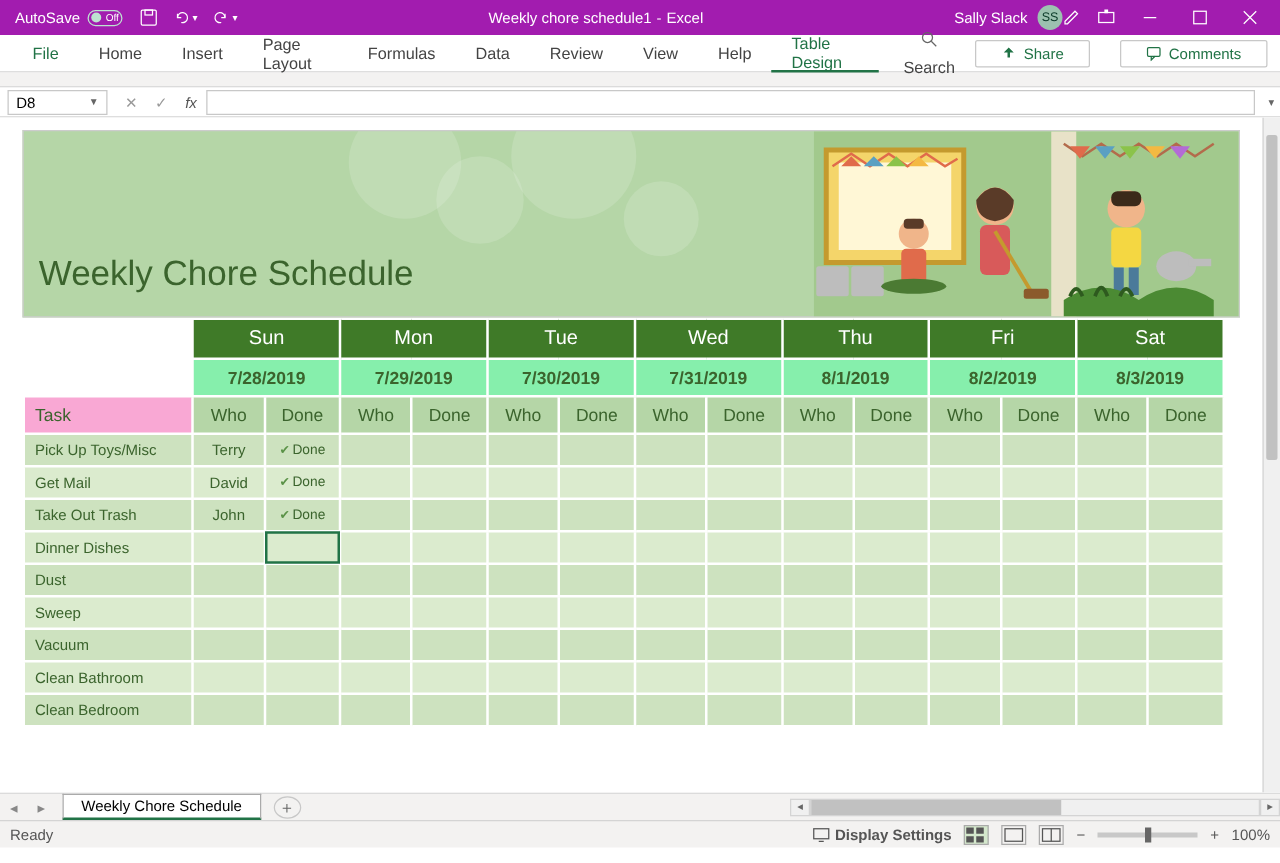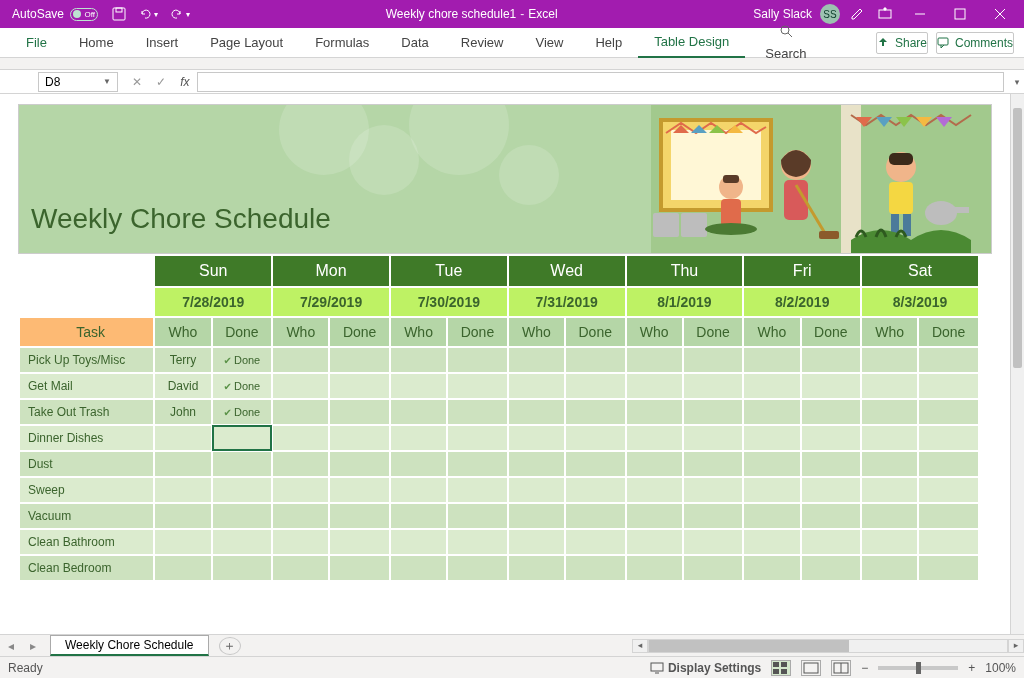--- a/index.html
+++ b/index.html
@@ -7,39 +7,39 @@
 
   
   .titlebar { background: #a21caf; height: 28px; display: flex; align-items: center; color: #fff; font-size: 12px; padding: 0 4px; }
   .titlebar .autosave { display: flex; align-items: center; gap: 6px; margin-left: 8px; }
   .titlebar .toggle { width: 28px; height: 13px; border: 1px solid #bde3d0; border-radius: 7px; display: flex; align-items: center; padding: 0 2px; font-size: 8px; justify-content: space-between; }
   .titlebar .toggle .knob { width: 8px; height: 8px; border-radius: 50%; background: #bde3d0; }
   .titlebar .qat { display: flex; gap: 12px; margin-left: 14px; align-items: center; }
   .titlebar .qat-item { display: flex; align-items: center; cursor: pointer; }
   .titlebar .doc-title { flex: 1; text-align: center; display: flex; justify-content: center; gap: 4px; }
   .titlebar .doc-title .dash { opacity: .9; }
-  .titlebar .user { display: flex; align-items: center; gap: 8px; margin-right: 10px; }
+  .titlebar .user { display: flex; align-items: center; gap: 8px; }
   .titlebar .avatar { width: 20px; height: 20px; border-radius: 50%; background: #9cc2b0; color: #0b3b29; font-size: 10px; display: flex; align-items: center; justify-content: center; }
   .titlebar .winbtns { display: flex; gap: 0; }
   .titlebar .winbtn { width: 40px; height: 28px; display: flex; align-items: center; justify-content: center; cursor: pointer; }
   .titlebar svg { stroke: #fff; fill: none; }
 
   
   .ribbon-tabs { background: #fff; height: 30px; display: flex; align-items: center; border-bottom: 1px solid #d4d4d4; padding-left: 10px; font-size: 13px; color: #444; }
   .ribbon-tabs .tab { padding: 0 16px; height: 30px; display: flex; align-items: center; cursor: pointer; }
   .ribbon-tabs .tab.file { color: #217346; font-weight: 400; }
   .ribbon-tabs .tab.active { color: #217346; border-bottom: 2px solid #217346; }
   .ribbon-tabs .search { display: flex; align-items: center; gap: 8px; margin-left: 20px; cursor: text; flex-direction: column; }
   .ribbon-tabs .right { margin-left: auto; display: flex; gap: 8px; padding-right: 10px; }
-  .ribbon-tabs .btn { border: 1px solid #c8c8c8; padding: 3px 0; border-radius: 2px; display: flex; align-items: center; gap: 6px; cursor: pointer; font-size: 12px; color: #217346; }
+  .ribbon-tabs .btn { border: 1px solid #c8c8c8; padding: 3px 20px; border-radius: 2px; display: flex; align-items: center; gap: 6px; cursor: pointer; font-size: 12px; color: #217346; margin-left: 16px; }
 
   .ribbon-body { background: #f3f2f1; height: 12px; border-bottom: 1px solid #d4d4d4; }
 
   
-  .formularow { height: 24px; display: flex; align-items: center; background: #fff; border-bottom: 1px solid #d4d4d4; font-size: 12px; padding-left: 32px; }
+  .formularow { height: 24px; display: flex; align-items: center; background: #fff; border-bottom: 1px solid #d4d4d4; font-size: 12px; }
   .namebox { width: 80px; border: 1px solid #c8c8c8; height: 20px; margin: 0 6px; display: flex; align-items: center; padding: 0 6px; justify-content: space-between; }
   .namebox .dd { font-size: 8px; color: #666; }
   .fx-controls { display: flex; align-items: center; gap: 14px; color: #999; padding: 0 8px; }
   .fx-controls .fx { font-style: italic; color: #555; }
   .formulainput { flex: 1; height: 20px; border: 1px solid #c8c8c8; margin-right: 6px; }
   .formula-dd { width: 14px; color: #666; font-size: 9px; text-align: center; }
 
   
   .sheet-area { position: relative; background: #fff; height: 540px; overflow: hidden; }
   .sheet-scroll { position: absolute; top: 0; left: 0; right: 14px; bottom: 0; overflow: hidden; }
@@ -48,24 +48,24 @@
   .banner { background: #b5d6a7; height: 150px; position: relative; border: 1px solid #ccc; overflow: hidden; }
   .banner .title { position: absolute; left: 12px; bottom: 18px; font-size: 28px; color: #3b642d; font-weight: 400; }
   .banner .circles { position: absolute; left: 260px; top: -20px; }
   .banner .circles div { position: absolute; border-radius: 50%; background: rgba(255,255,255,0.15); }
   .banner .illus { position: absolute; right: 0; top: 0; height: 150px; width: 340px; }
 
   .schedule { border-collapse: collapse; table-layout: fixed; width: 962px; }
   .schedule td, .schedule th { border: 2px solid #fff; font-size: 12px; }
   .dayhead th { background: #3f7a28; color: #fff; font-weight: 400; font-size: 16px; height: 32px; }
   .dayhead .blank { background: transparent; border: none; }
-  .daterow td { background: #bef264; color: #3b642d; text-align: center; font-size: 14px; height: 30px; font-weight: 600; }
+  .daterow td { background: #86efac; color: #3b642d; text-align: center; font-size: 14px; height: 30px; font-weight: 600; }
   .daterow .blank { background: transparent; border: none; }
   .subhead td { background: #b5d6a7; color: #3b642d; height: 30px; text-align: center; font-size: 14px; }
-  .subhead .tasklabel { text-align: center; padding-left: 8px; background: #fdba74; }
+  .subhead .tasklabel { text-align: left; padding-left: 8px; background: #f9a8d4; }
   .datarow td { height: 26px; }
   .datarow .taskcell { background: #cde2bf; color: #3b642d; padding-left: 8px; }
   .datarow:nth-child(odd) .taskcell { background: #dbebce; }
   .datarow .whocell { background: #cde2bf; color: #3b642d; text-align: center; }
   .datarow:nth-child(odd) .whocell { background: #dbebce; }
   .datarow .donecell { background: #cde2bf; color: #3b642d; text-align: center; font-size: 11px; }
   .datarow:nth-child(odd) .donecell { background: #dbebce; }
   .donemark::before { content: "✔"; color: #5a9247; margin-right: 2px; font-size: 10px; }
   .selected-cell { outline: 2px solid #217346; outline-offset: -2px; position: relative; }
 

